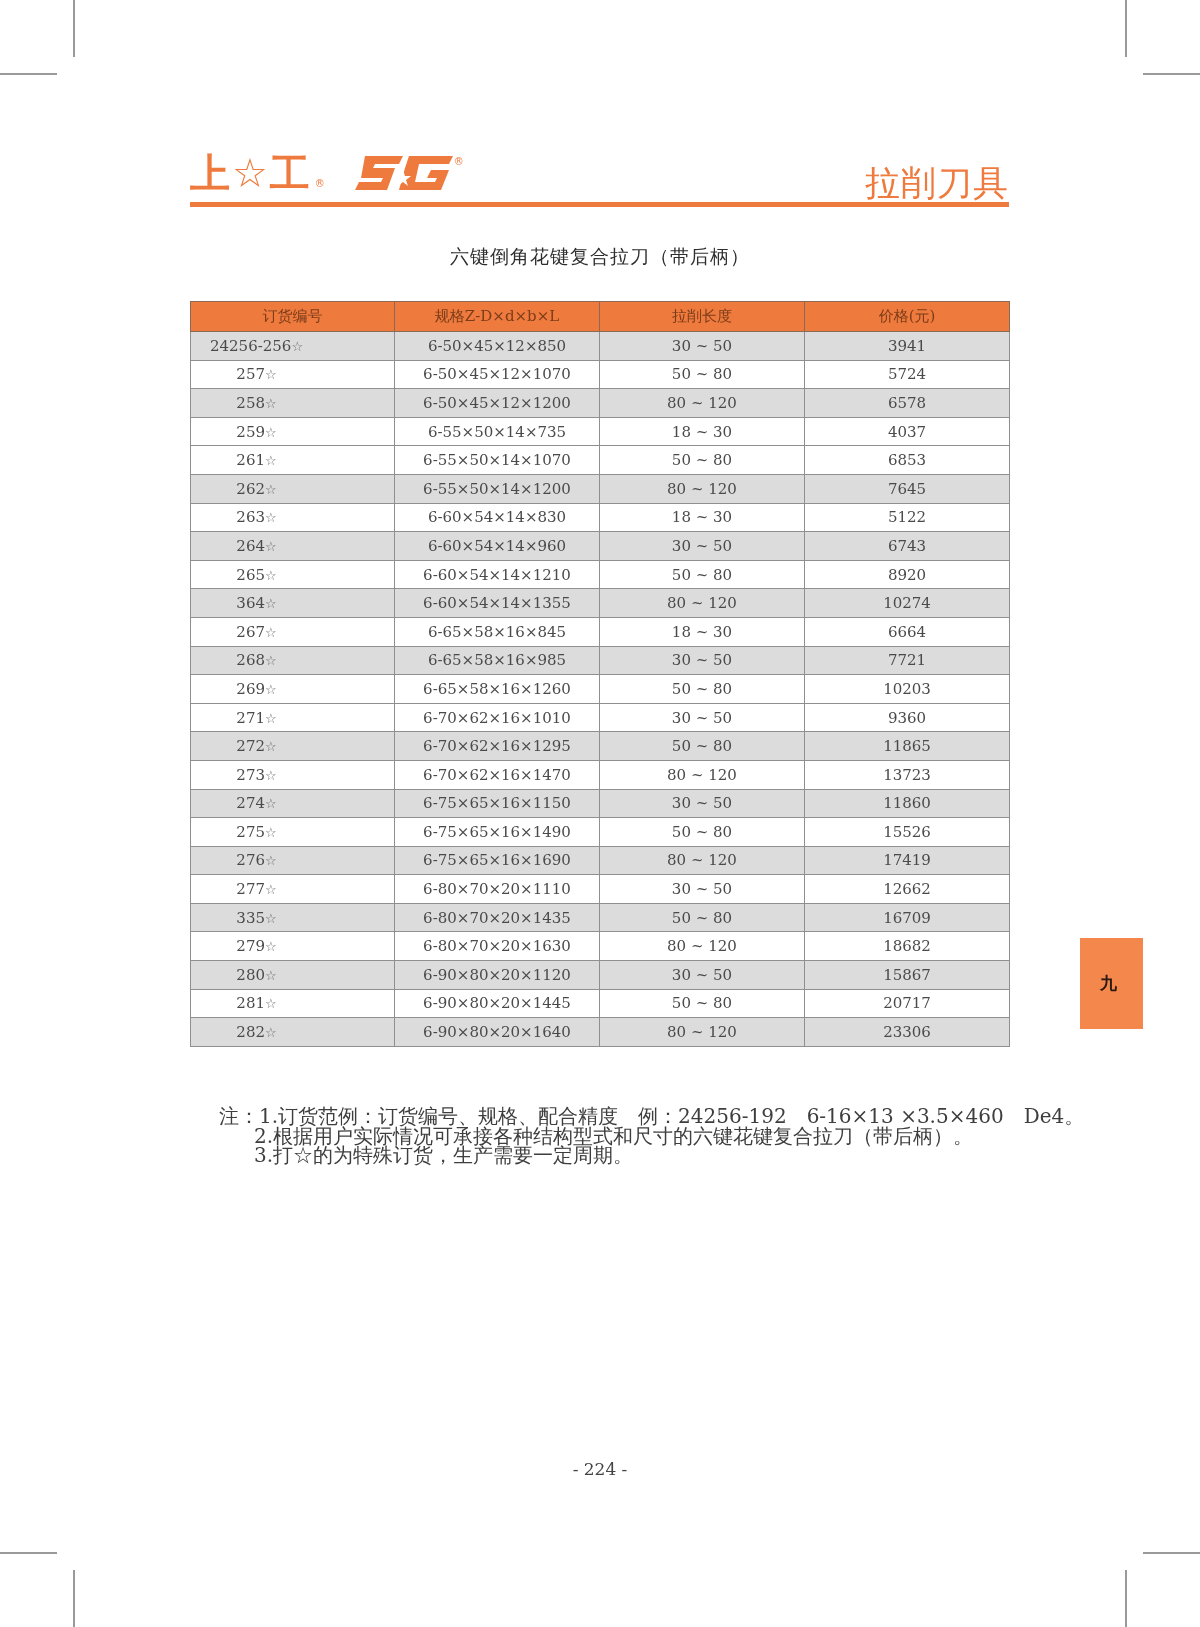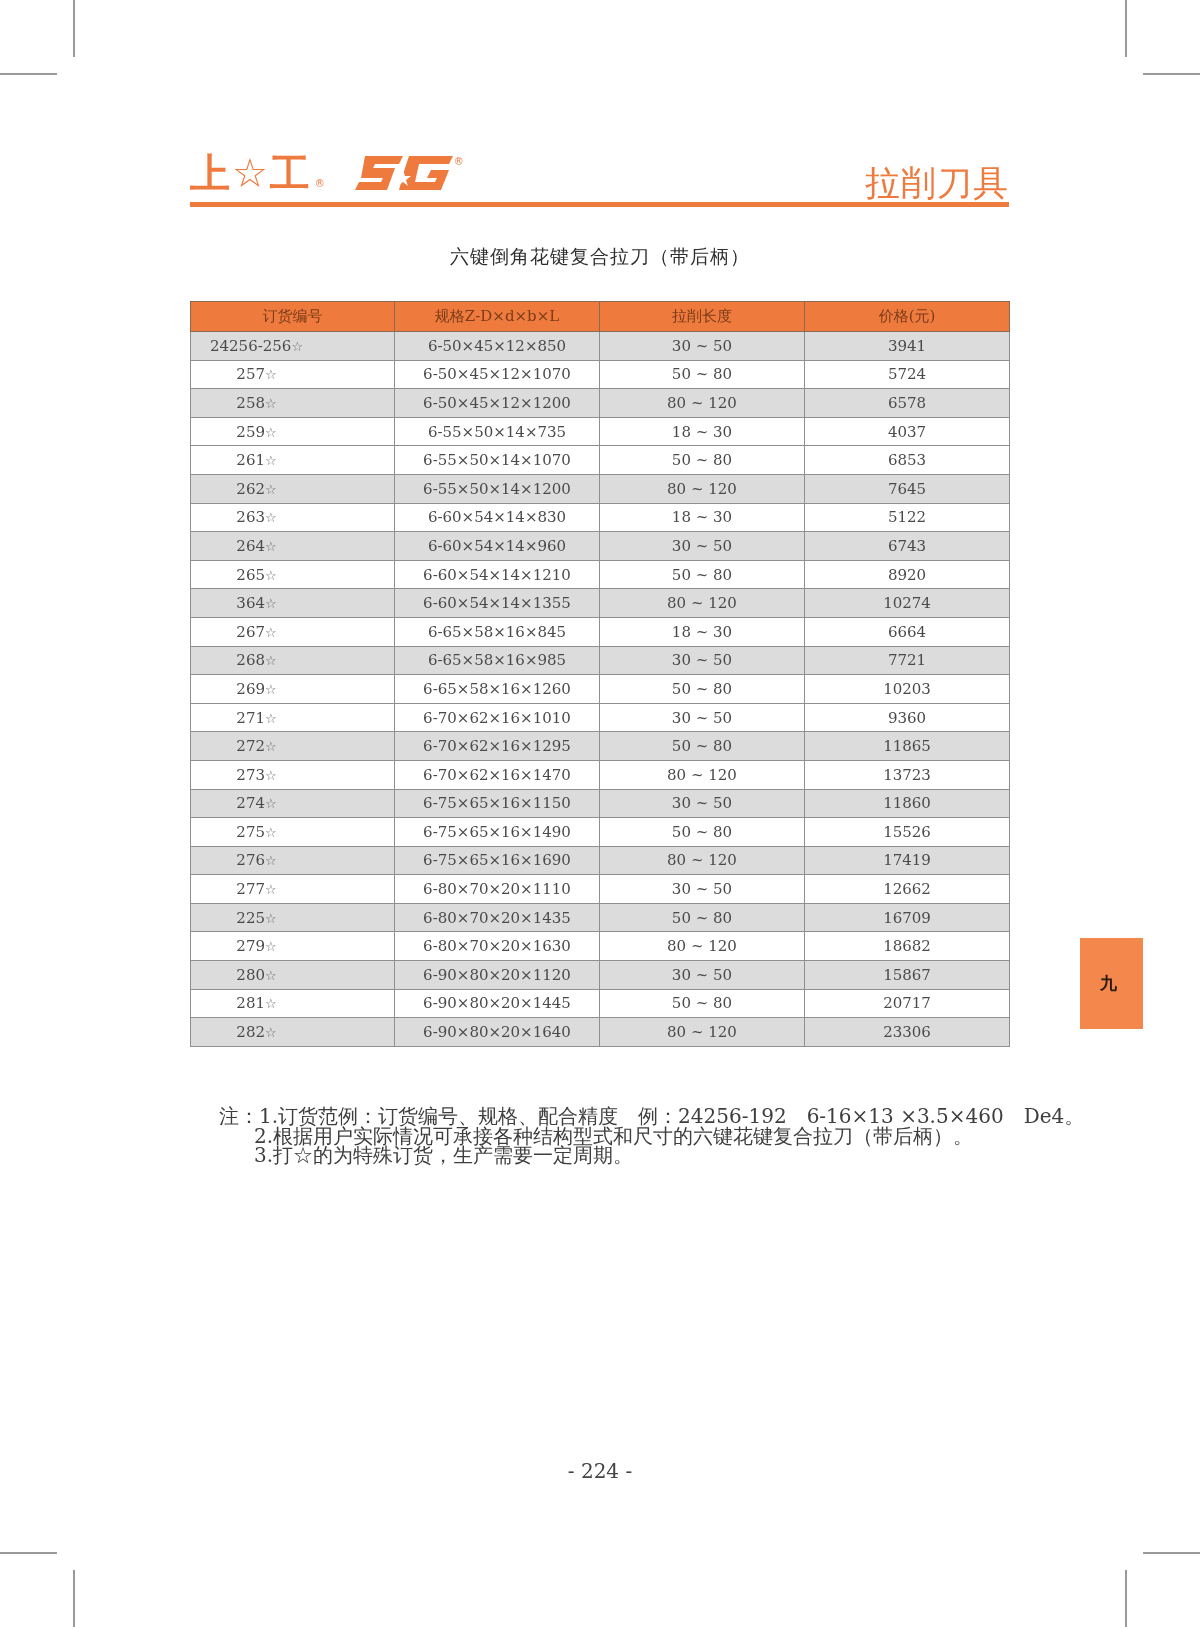--- a/index.html
+++ b/index.html
@@ -22,21 +22,21 @@
     table.price th { background: #ef7a3d; color: #7a3c1a; font-weight: normal; height: 29px; border: 1px solid #8b6a55; font-size: 15px; padding: 0; }
     table.price td { height: 27.6px; padding: 0; border: 1px solid #8f8f8f; text-align: center; color: #4a4a4a; }
     table.price tr.odd td { background: #dcdcdc; }
     table.price tr.even td { background: #ffffff; }
     td.code { text-align: right; padding-right: 72px !important; }
     .star { font-size: 13px; color: #6a6a6a; }
     .notes { position: absolute; left: 219px; top: 1107px; font-size: 20px; color: #3e3e3e; line-height: 19.5px; }
     .notes .line2, .notes .line3 { padding-left: 35px; }
     .side-tab { position: absolute; left: 1080px; top: 938px; width: 63px; height: 91px; background: #f4874b; display: flex; align-items: center; justify-content: center; }
     .side-tab span { font-family: "DejaVu Sans", sans-serif; font-weight: bold; font-size: 17px; color: #2a1a10; margin-left: -6px; }
-    .page-num { position: absolute; left: 0; width: 1200px; top: 1459px; text-align: center; font-size: 20px; color: #444; }
+    .page-num { position: absolute; left: 0; width: 1200px; top: 1459px; text-align: center; font-size: 17px; color: #444; }
   </style>
 </head>
 <body>
 
 <div class="crop" style="left:73px; top:0; width:2px; height:57px;"></div>
 <div class="crop" style="left:0; top:73px; width:57px; height:2px;"></div>
 <div class="crop" style="left:1125px; top:0; width:2px; height:57px;"></div>
 <div class="crop" style="left:1143px; top:73px; width:57px; height:2px;"></div>
 <div class="crop" style="left:73px; top:1570px; width:2px; height:57px;"></div>
 <div class="crop" style="left:0; top:1552px; width:57px; height:2px;"></div>
@@ -194,21 +194,21 @@
         <td>80 ~ 120</td>
         <td>17419</td>
       </tr>
       <tr class="even">
         <td class="code"><span>277</span><span class="star">☆</span></td>
         <td>6-80×70×20×1110</td>
         <td>30 ~ 50</td>
         <td>12662</td>
       </tr>
       <tr class="odd">
-        <td class="code"><span>225</span><span class="star">☆</span></td>
+        <td class="code"><span>335</span><span class="star">☆</span></td>
         <td>6-80×70×20×1435</td>
         <td>50 ~ 80</td>
         <td>16709</td>
       </tr>
       <tr class="even">
         <td class="code"><span>279</span><span class="star">☆</span></td>
         <td>6-80×70×20×1630</td>
         <td>80 ~ 120</td>
         <td>18682</td>
       </tr>

